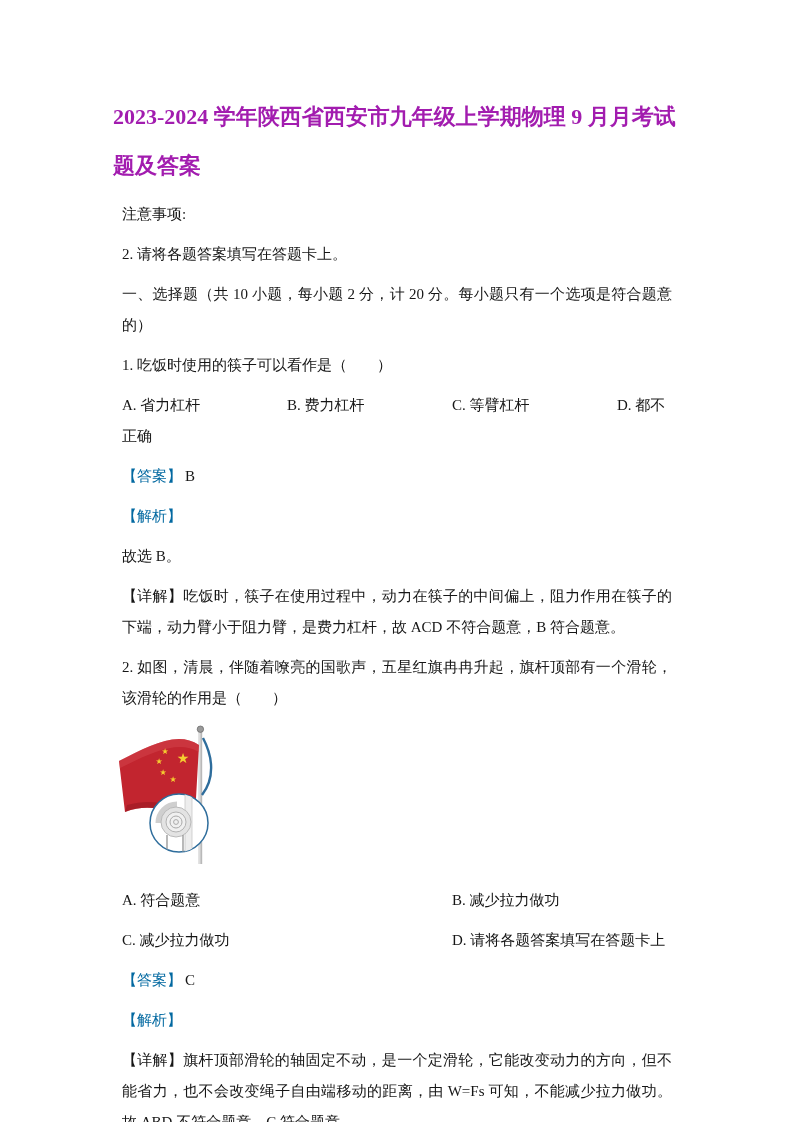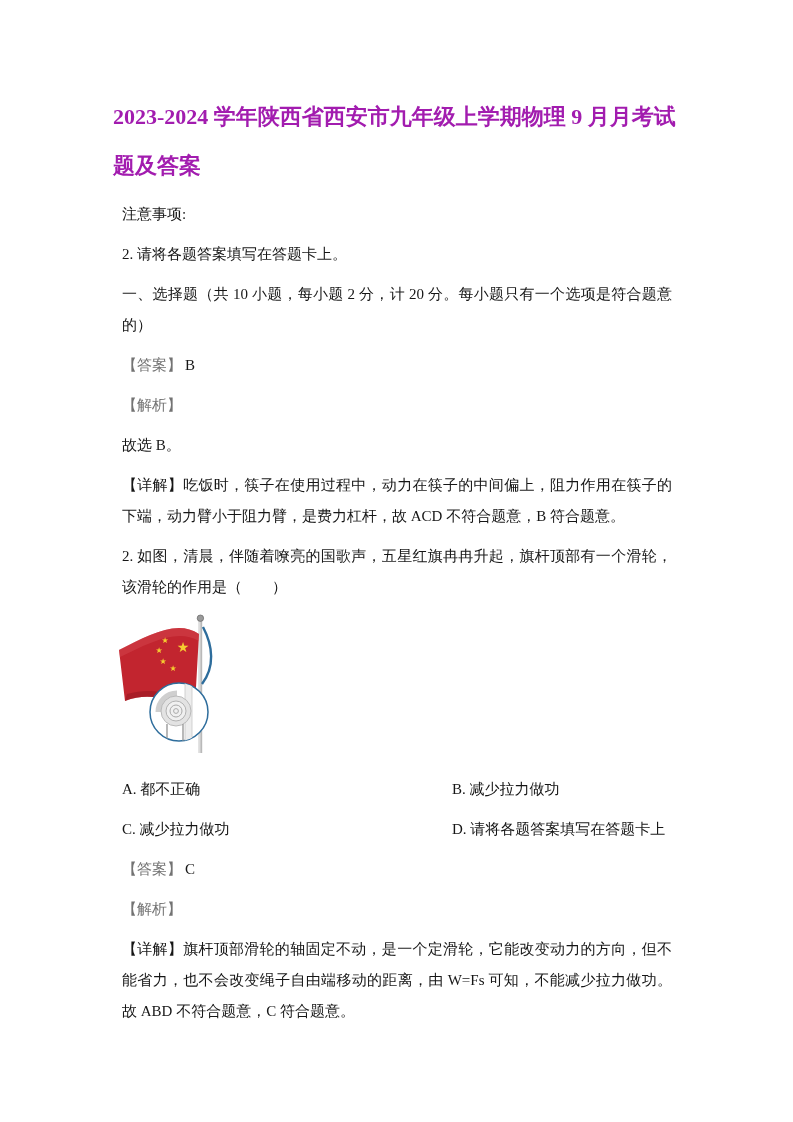--- a/index.html
+++ b/index.html
@@ -10,39 +10,43 @@
     overflow: hidden;
   }
   .page { padding: 92px 112px 0 113px; box-sizing: border-box; }
   .doc-title {
     font-size: 22px; font-weight: bold; line-height: 49px;
     margin: 0; color: #a21caf;
   }
   p { margin: 9px; }
   .para { text-align: justify; }
   .center-head { padding-left: 147px; }
-  .blue { color: #737373; }
+  .blue { color: #0369a1; }
   .opt-col  { display: inline-block; width: 165px; vertical-align: top; }
   .opt-col2 { display: inline-block; width: 330px; vertical-align: top; }
   .answer-value { margin-left: 3px; }
   .figure-wrap { height: 153px; margin: 3px 0 2px 2px; }
 </style>
 </head>
 <body>
 
 <div class="page">
 
   <p class="doc-title">2023-2024 学年陕西省西安市九年级上学期物理 9 月月考试题及答案</p>
 
   <p>注意事项:</p>
   <p class="para">2. 请将各题答案填写在答题卡上。</p>
 
 
   <p class="para">一、选择题（共 10 小题，每小题 2 分，计 20 分。每小题只有一个选项是符合题意的）</p>
 
+  <p class="para">1. 吃饭时使用的筷子可以看作是（　　）</p>
+  <p>
+    <span class="opt-col">A. 省力杠杆</span><span class="opt-col">B. 费力杠杆</span><span class="opt-col">C. 等臂杠杆</span><span>D. 都不正确</span>
+  </p>
   <p><span class="blue">【答案】</span><span class="answer-value">B</span></p>
   <p><span class="blue">【解析】</span></p>
   <p class="para">故选 B。</p>
   <p class="para">【详解】吃饭时，筷子在使用过程中，动力在筷子的中间偏上，阻力作用在筷子的下端，动力臂小于阻力臂，是费力杠杆，故 ACD 不符合题意，B 符合题意。</p>
 
   <p class="para">2. 如图，清晨，伴随着嘹亮的国歌声，五星红旗冉冉升起，旗杆顶部有一个滑轮，该滑轮的作用是（　　）</p>
 
   <div class="figure-wrap">
     <svg width="125" height="153" viewBox="0 0 125 153">
       <defs>
@@ -80,21 +84,21 @@
           <circle cx="61" cy="99" r="6" fill="none" stroke="#a9a9a9"></circle>
           <circle cx="61" cy="99" r="2.4" fill="none" stroke="#a9a9a9"></circle>
           <line x1="52" y1="112" x2="52" y2="129" stroke="#9b9b9b" stroke-width="1.4"></line>
           <line x1="68" y1="112" x2="68" y2="129" stroke="#9b9b9b" stroke-width="1.4"></line>
         </g>
       </g>
     </svg>
   </div>
 
   <p>
-    <span class="opt-col2">A. 都不正确</span><span>B. 减少拉力做功</span>
+    <span class="opt-col2">A. 符合题意</span><span>B. 减少拉力做功</span>
   </p>
   <p>
     <span class="opt-col2">C. 减少拉力做功</span><span>D. 请将各题答案填写在答题卡上</span>
   </p>
   <p><span class="blue">【答案】</span><span class="answer-value">C</span></p>
   <p><span class="blue">【解析】</span></p>
   <p class="para">【详解】旗杆顶部滑轮的轴固定不动，是一个定滑轮，它能改变动力的方向，但不能省力，也不会改变绳子自由端移动的距离，由 W=Fs 可知，不能减少拉力做功。故 ABD 不符合题意，C 符合题意。</p>
 
 </div>
 

